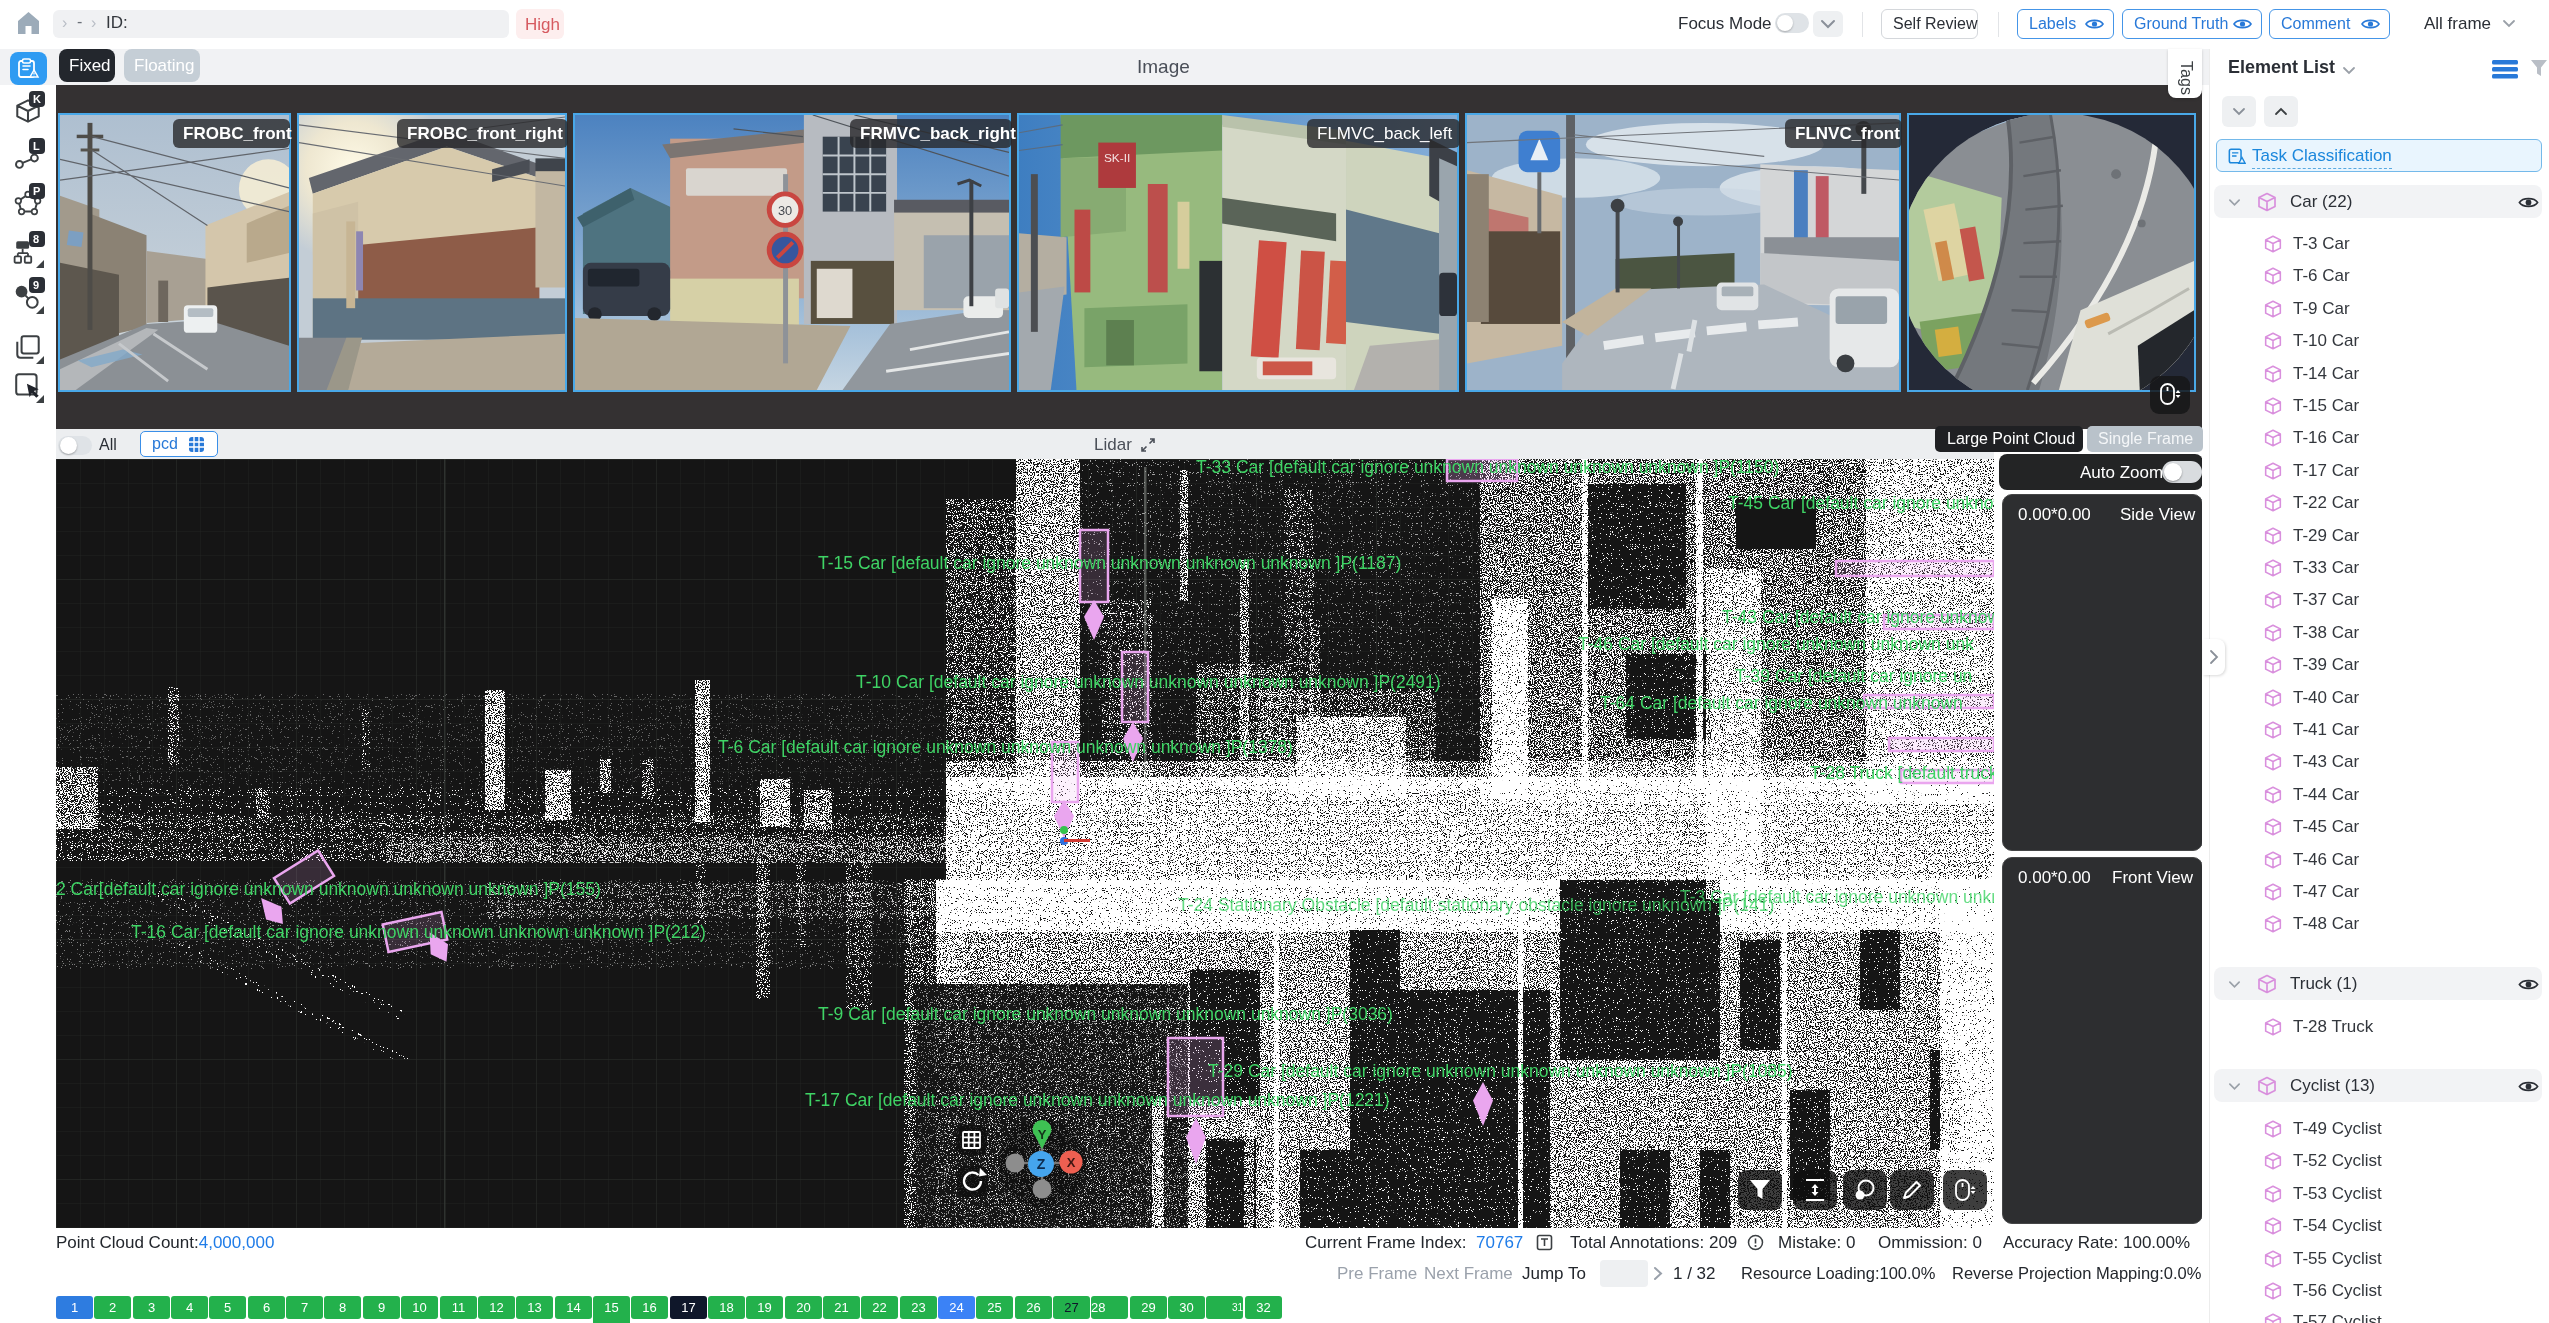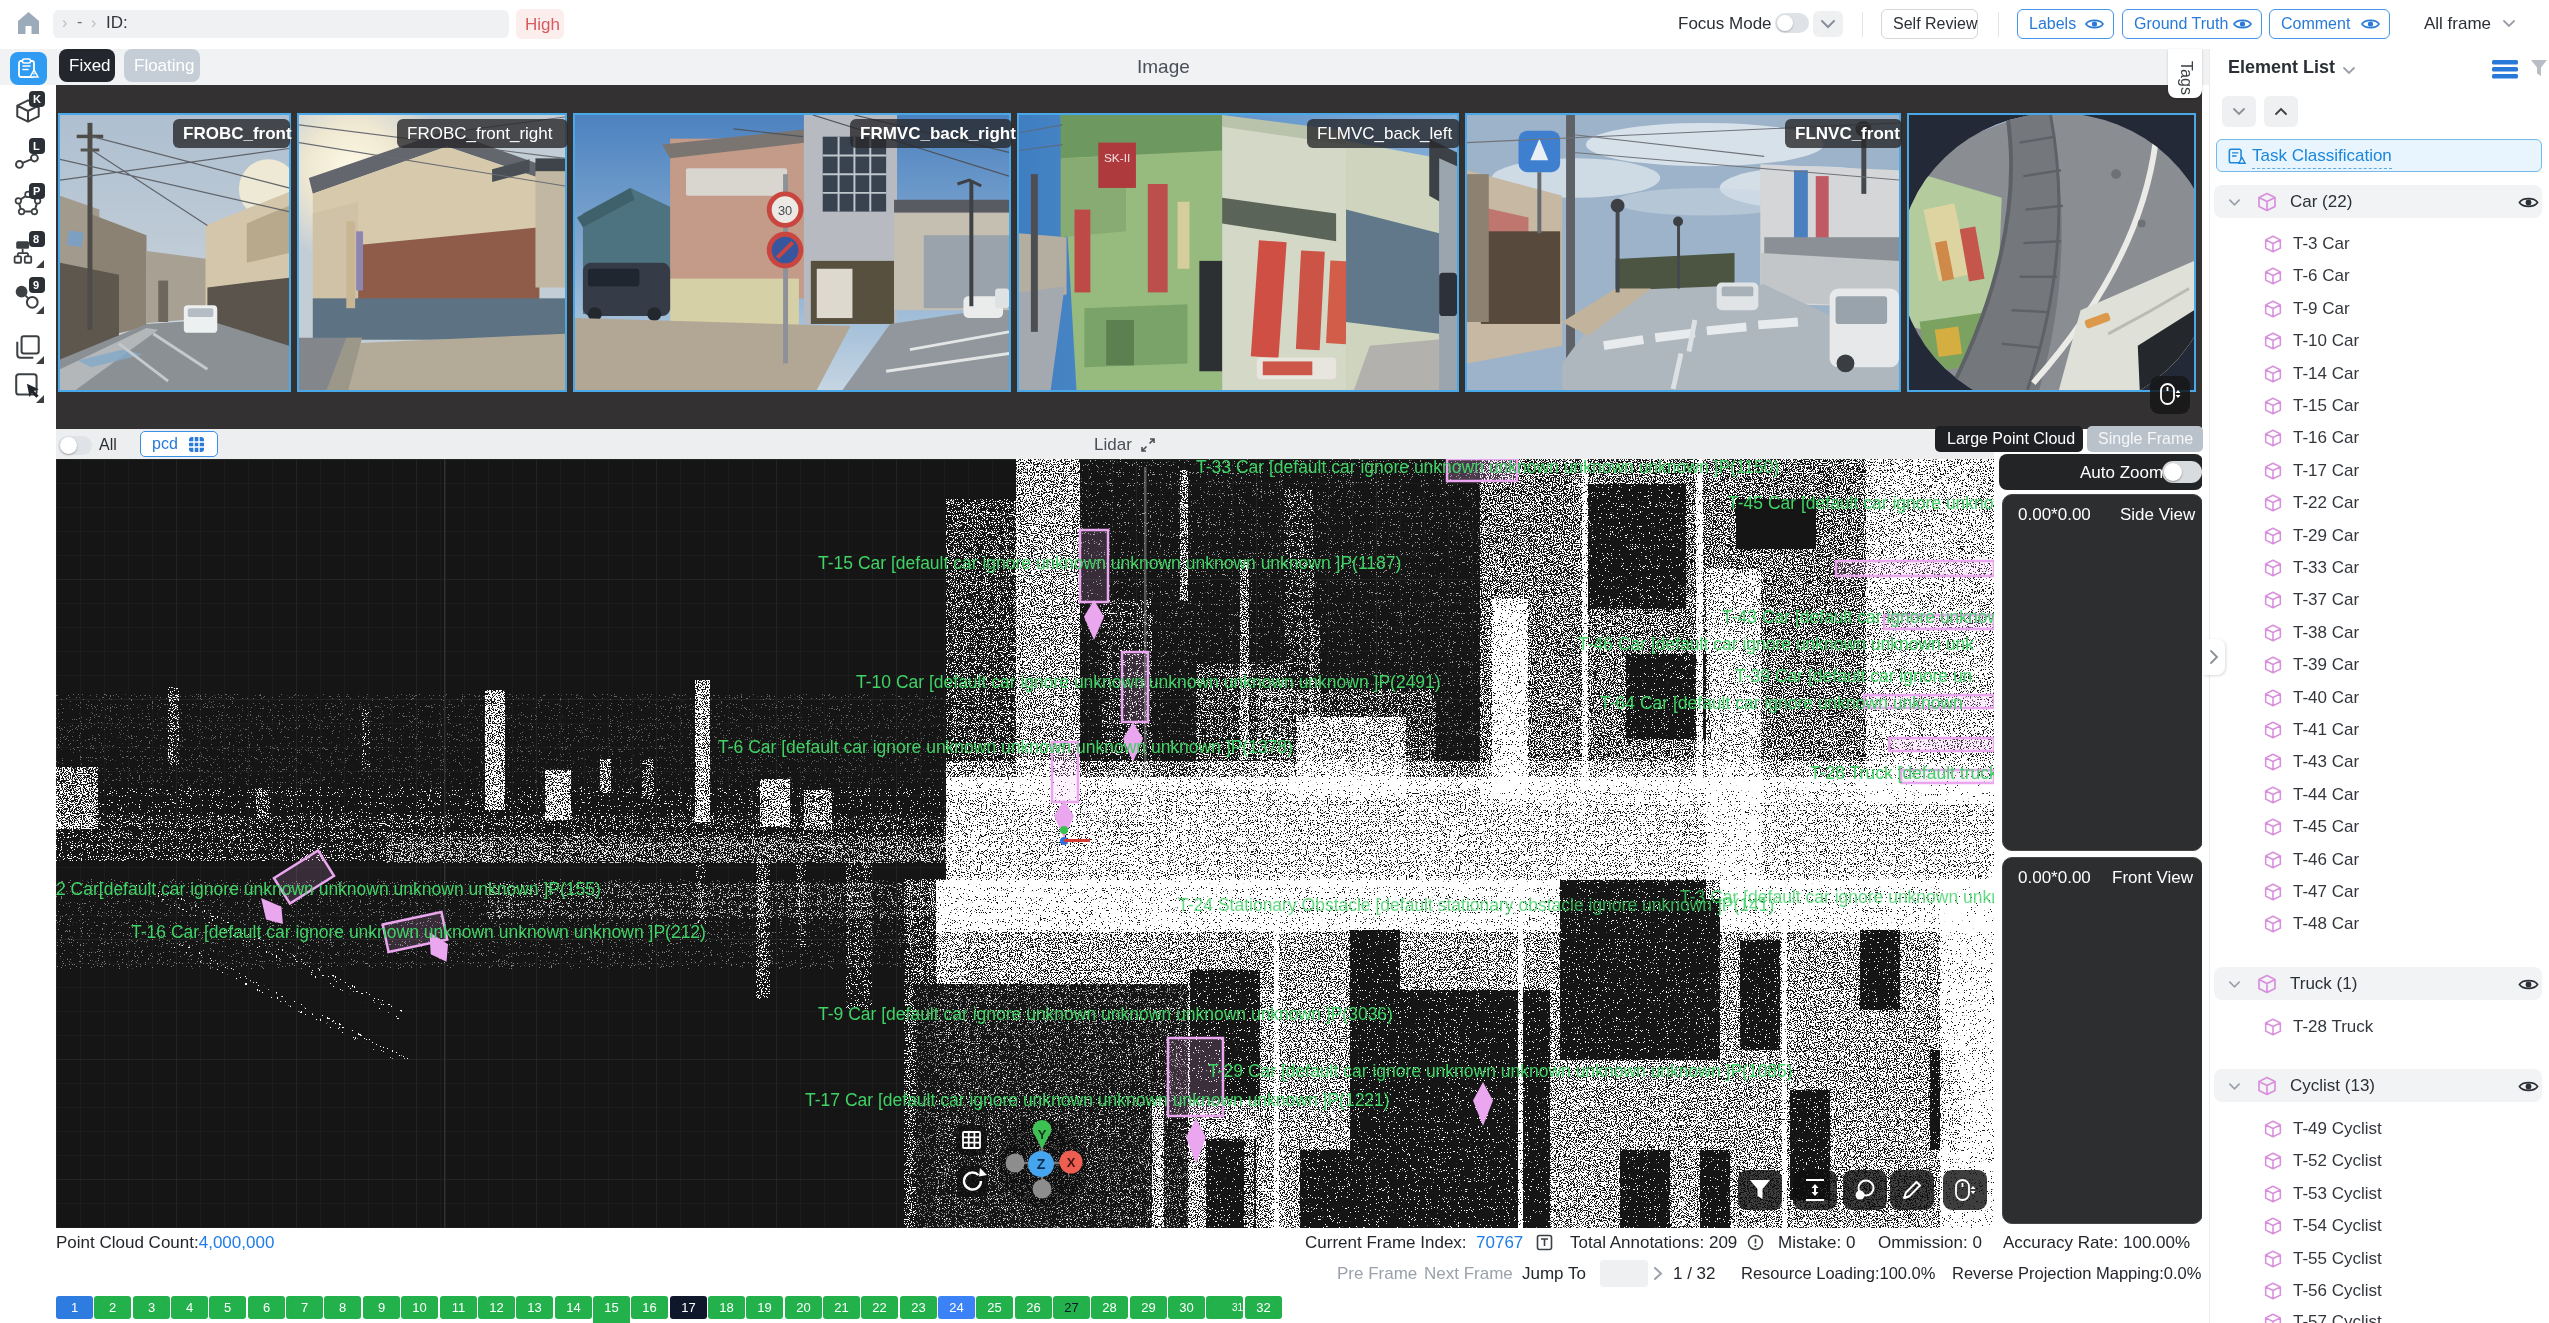--- a/index.html
+++ b/index.html
@@ -267,21 +267,21 @@
 <polygon points="232,234 289,198 289,279 234,279" fill="#24272c"></polygon>
 <rect x="178" y="204" width="26" height="9" rx="3" fill="#dc994c" transform="rotate(-20 191 208)"></rect>
 <path d="M202 222 Q244 200 284 176" stroke="#babbb3" stroke-width="3" fill="none"></path>
 <circle cx="210" cy="60" r="5" fill="#6e7277"></circle>
         <circle cx="236" cy="110" r="4" fill="#6e7277"></circle>
 </g>
 </svg>
 <div class="abs" style="left:173px;top:119px;width:117px;height:29px;background:rgba(40,40,42,.8);border-radius:6px;z-index:6"></div>
     <div class="txt" style="left:183px;top:124px;font-size:17px;font-weight:bold;color:#fff;z-index:7">FROBC_front</div>
 <div class="abs" style="left:397px;top:119px;width:171px;height:29px;background:rgba(40,40,42,.8);border-radius:6px;z-index:6"></div>
-    <div class="txt" style="left:407px;top:124px;font-size:17px;font-weight:normal;color:#fff;z-index:7">FROBC_front_right</div>
+    <div class="txt" style="left:407px;top:124px;font-size:17px;font-weight:bold;color:#fff;z-index:7">FROBC_front_right</div>
 <div class="abs" style="left:850px;top:119px;width:162px;height:29px;background:rgba(40,40,42,.8);border-radius:6px;z-index:6"></div>
     <div class="txt" style="left:860px;top:124px;font-size:17px;font-weight:bold;color:#fff;z-index:7">FRMVC_back_right</div>
 <div class="abs" style="left:1307px;top:119px;width:153px;height:29px;background:rgba(40,40,42,.8);border-radius:6px;z-index:6"></div>
     <div class="txt" style="left:1317px;top:124px;font-size:17px;font-weight:normal;color:#fff;z-index:7">FLMVC_back_left</div>
 <div class="abs" style="left:1785px;top:119px;width:117px;height:29px;background:rgba(40,40,42,.8);border-radius:6px;z-index:6"></div>
     <div class="txt" style="left:1795px;top:124px;font-size:17px;font-weight:bold;color:#fff;z-index:7">FLNVC_front</div>
 <div class="abs" style="left:2150px;top:376px;width:40px;height:38px;background:rgba(22,22,24,.85);border-radius:9px;z-index:8"></div>
     <svg class="abs" style="left:2158px;top:382px;z-index:9" width="24" height="24" viewBox="0 0 24 24">
       <rect x="3" y="2" width="13" height="20" rx="6.5" fill="none" stroke="#fff" stroke-width="1.8"></rect>
       <path d="M9.5 5 V9" stroke="#fff" stroke-width="1.8"></path>
@@ -569,21 +569,21 @@
 <div class="abs" style="left:708px;top:1296px;width:37px;height:23px;background:#23b14c;border-radius:3px;color:#fff;font-size:13px;text-align:center;line-height:23px">18</div>
 <div class="abs" style="left:746px;top:1296px;width:37px;height:23px;background:#23b14c;border-radius:3px;color:#fff;font-size:13px;text-align:center;line-height:23px">19</div>
 <div class="abs" style="left:785px;top:1296px;width:37px;height:23px;background:#23b14c;border-radius:3px;color:#fff;font-size:13px;text-align:center;line-height:23px">20</div>
 <div class="abs" style="left:823px;top:1296px;width:37px;height:23px;background:#23b14c;border-radius:3px;color:#fff;font-size:13px;text-align:center;line-height:23px">21</div>
 <div class="abs" style="left:861px;top:1296px;width:37px;height:23px;background:#23b14c;border-radius:3px;color:#fff;font-size:13px;text-align:center;line-height:23px">22</div>
 <div class="abs" style="left:900px;top:1296px;width:37px;height:23px;background:#23b14c;border-radius:3px;color:#fff;font-size:13px;text-align:center;line-height:23px">23</div>
 <div class="abs" style="left:938px;top:1296px;width:37px;height:23px;background:#3b82f6;border-radius:3px;color:#fff;font-size:13px;text-align:center;line-height:23px">24</div>
 <div class="abs" style="left:976px;top:1296px;width:37px;height:23px;background:#23b14c;border-radius:3px;color:#fff;font-size:13px;text-align:center;line-height:23px">25</div>
 <div class="abs" style="left:1015px;top:1296px;width:37px;height:23px;background:#23b14c;border-radius:3px;color:#fff;font-size:13px;text-align:center;line-height:23px">26</div>
 <div class="abs" style="left:1053px;top:1296px;width:37px;height:23px;background:#23b14c;border-radius:3px;color:#0f172a;font-size:13px;text-align:center;line-height:23px">27</div>
-<div class="abs" style="left:1091px;top:1296px;width:37px;height:23px;background:#23b14c;border-radius:3px;color:#fff;font-size:13px;text-align:center;line-height:23px">28</div>
+<div class="abs" style="left:1091px;top:1296px;width:37px;height:23px;background:#23b14c;border-radius:3px;color:#fff;font-size:13px;text-align:left;line-height:23px">28</div>
 <div class="abs" style="left:1130px;top:1296px;width:37px;height:23px;background:#23b14c;border-radius:3px;color:#fff;font-size:13px;text-align:center;line-height:23px">29</div>
 <div class="abs" style="left:1168px;top:1296px;width:37px;height:23px;background:#23b14c;border-radius:3px;color:#fff;font-size:13px;text-align:center;line-height:23px">30</div>
 <div class="abs" style="left:1206px;top:1296px;width:37px;height:23px;background:#23b14c;border-radius:3px;color:#fff;font-size:10px;text-align:right;line-height:23px">31</div>
 <div class="abs" style="left:1245px;top:1296px;width:37px;height:23px;background:#23b14c;border-radius:3px;color:#fff;font-size:13px;text-align:center;line-height:23px">32</div>
 <div class="abs" style="left:2202px;top:85px;width:7px;height:1238px;background:#fff"></div>
 <div class="abs" style="left:2209px;top:49px;width:340px;height:1274px;background:#fff;border-left:1px solid #ececec"></div>
 <div class="abs" style="left:2203px;top:639px;width:22px;height:36px;background:#fff;border-radius:0 8px 8px 0;box-shadow:1px 1px 3px rgba(0,0,0,.15)"></div>
 <svg class="abs" style="left:2209px;top:649px" width="10" height="16" viewBox="0 0 10 16">
       <path d="M2 2 L8 8 L2 14" stroke="#8a9099" stroke-width="1.8" fill="none" stroke-linecap="round"></path>
     </svg>

